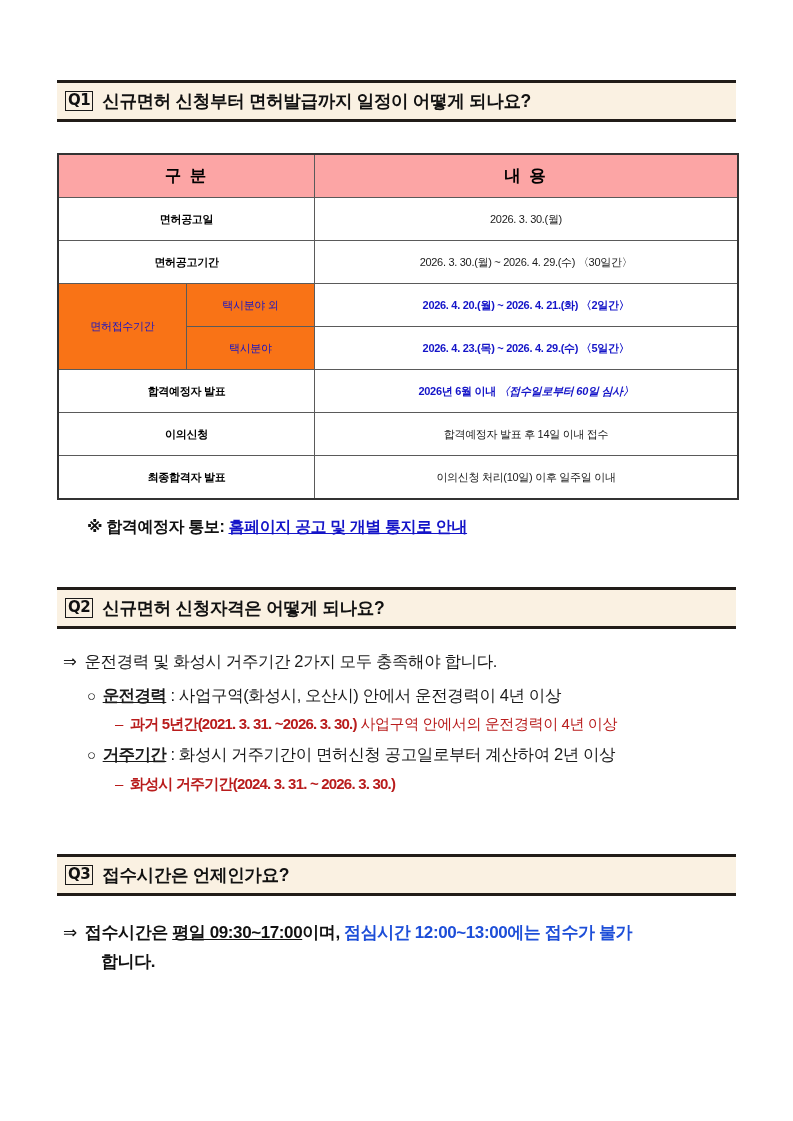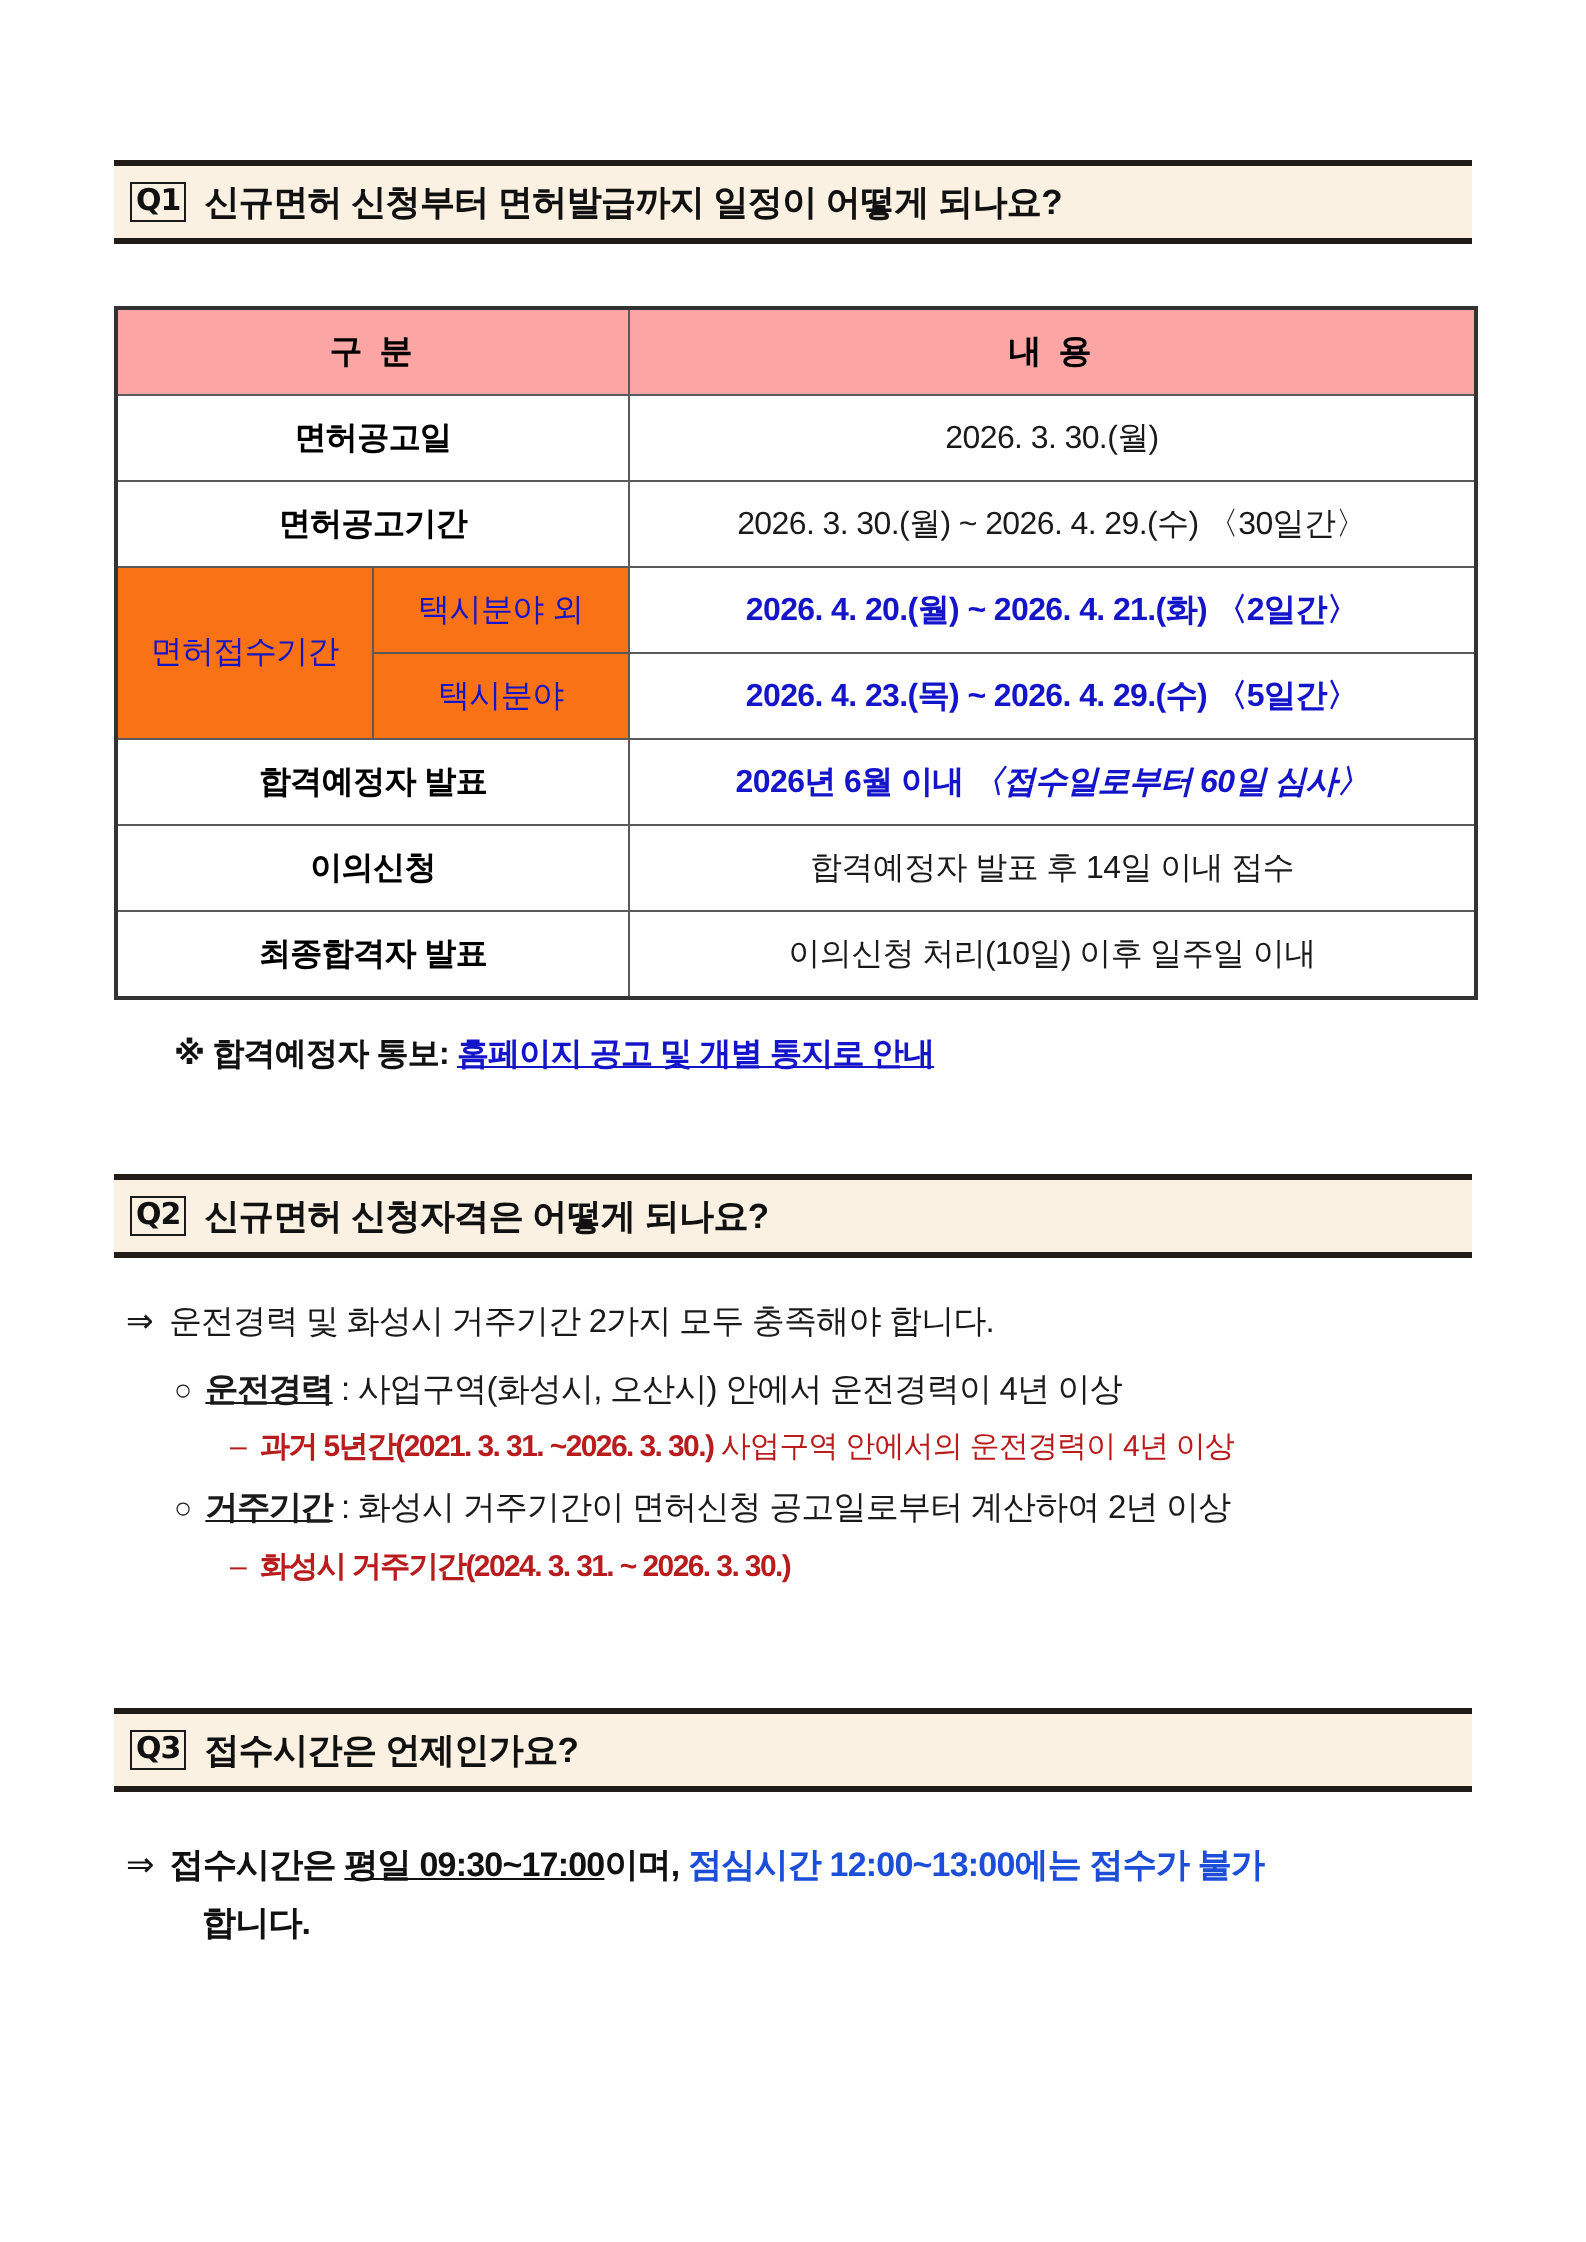--- a/index.html
+++ b/index.html
@@ -62,21 +62,21 @@
     border-collapse: collapse;
     width: 661px;
     margin-top: 31px;
     table-layout: fixed;
     border: 2px solid #333;
   }
   table.sched td, table.sched th {
     border: 1px solid #5a5a5a;
     text-align: center;
     vertical-align: middle;
-    font-size: 16px;
+    font-size: 11px;
     letter-spacing: -0.3px;
     padding: 8px 4px;
     height: 26px;
   }
   table.sched thead th {
     background: #fca5a5;
     font-weight: bold;
     font-size: 16.5px;
     letter-spacing: 2px;
   }

